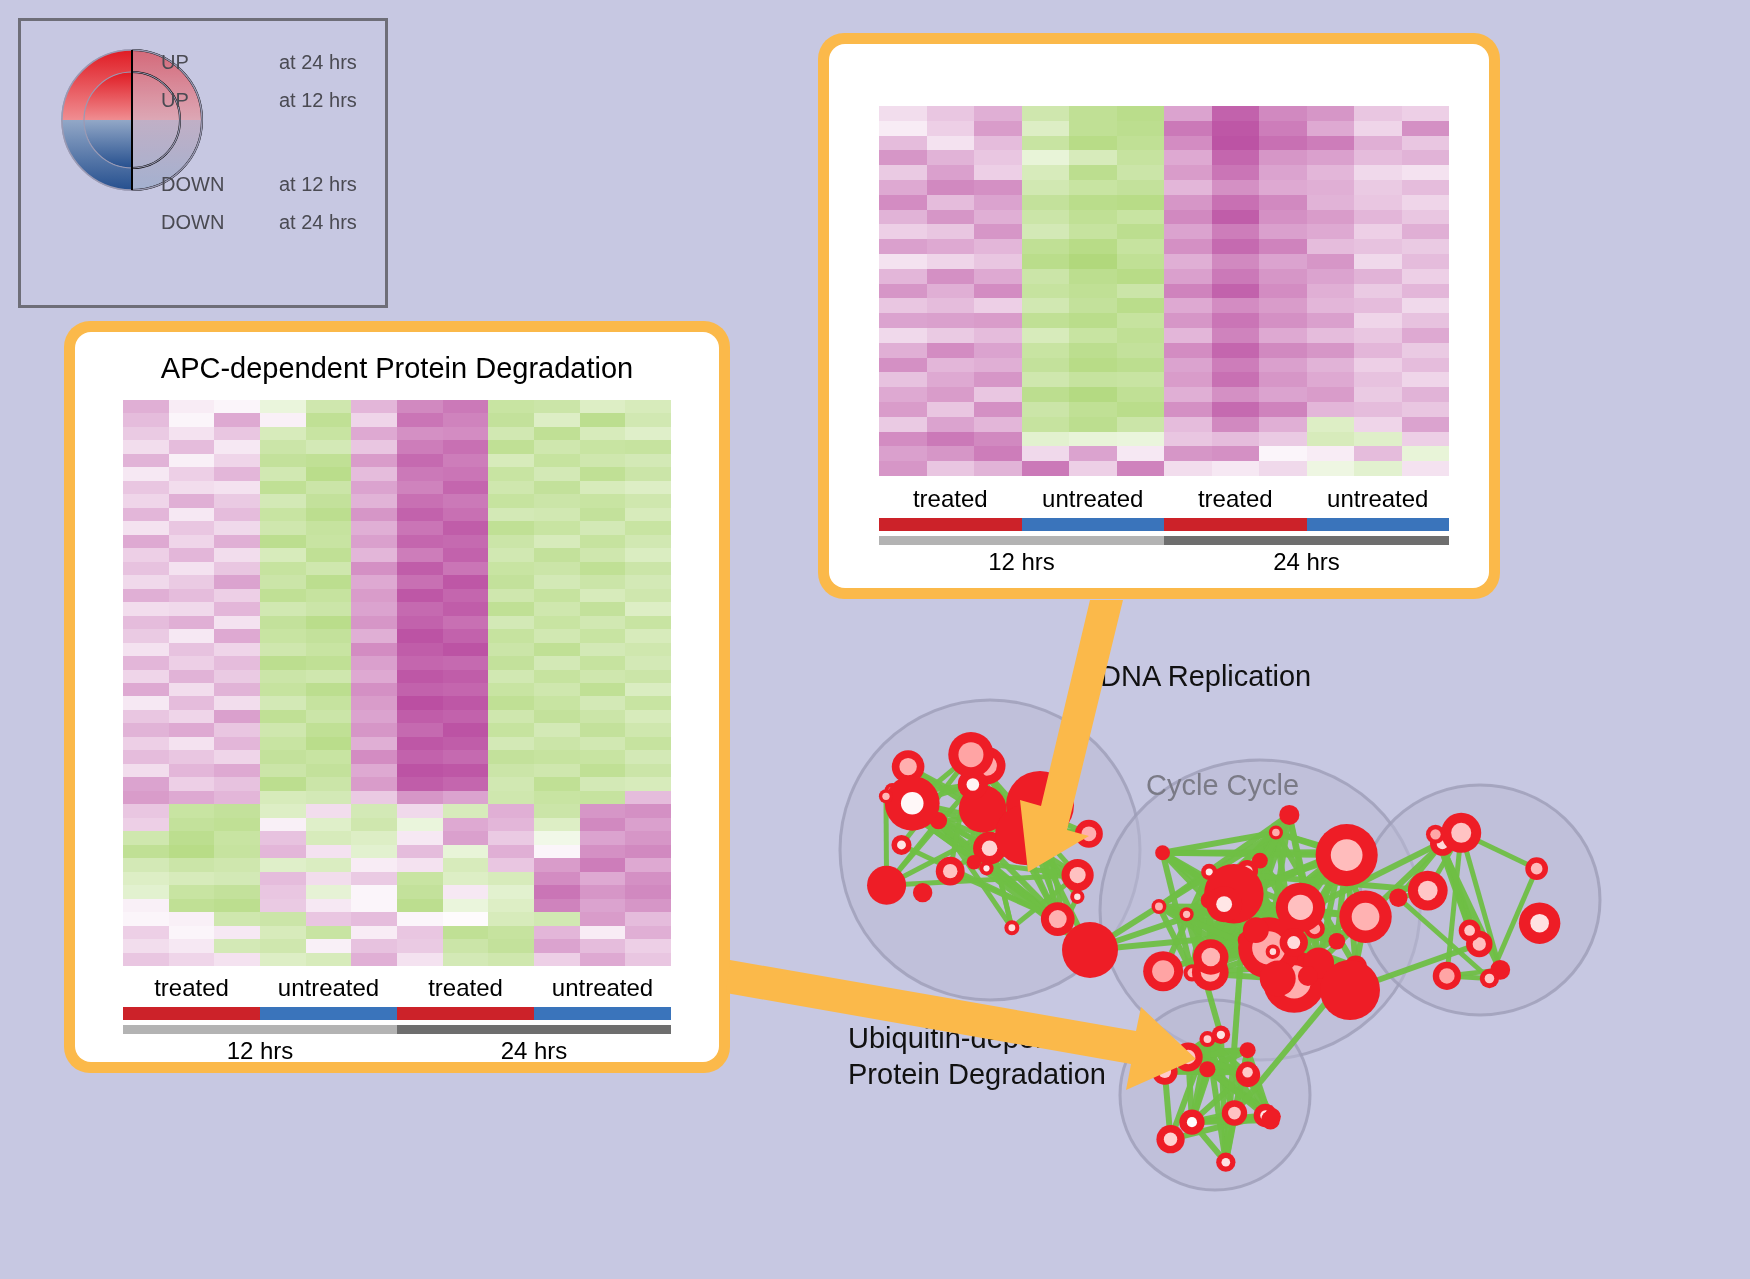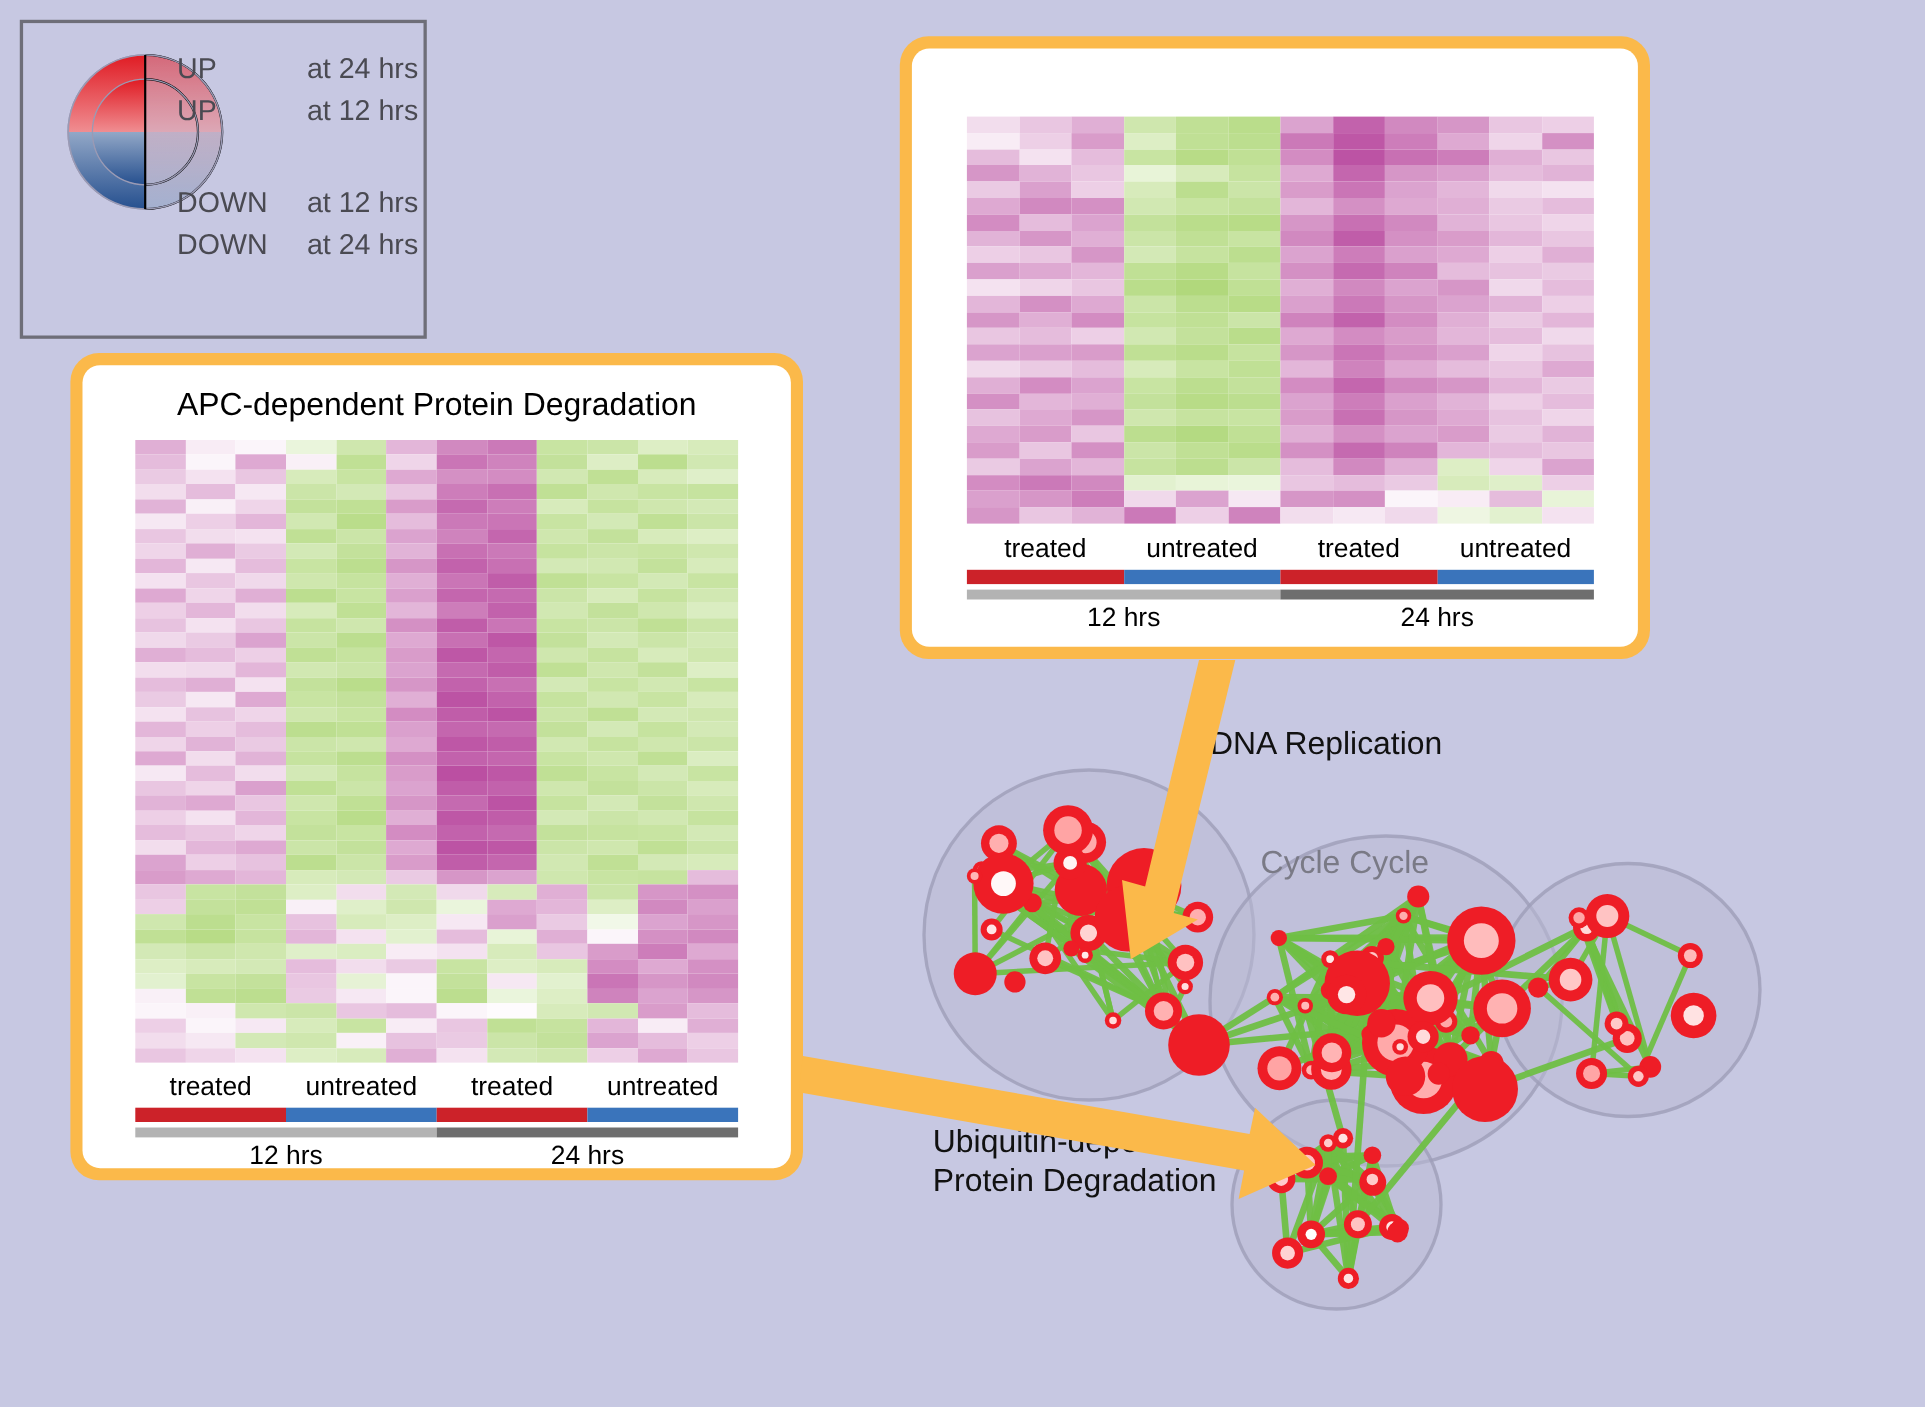--- a/index.html
+++ b/index.html
@@ -27,21 +27,21 @@
     position:relative;
   }
 
   
   #legend-wheel{
     position:absolute;left:18px;top:18px;width:370px;height:290px;
     background:#c7c8e2;border:3px solid #6e6e78;box-sizing:border-box;
   }
   .wheel-wrap{position:absolute;left:36px;top:24px;width:150px;height:150px;}
   .wheel-rows{position:absolute;left:140px;top:22px;}
-  .wheel-row{height:38px;line-height:38px;color:#4a4a52;font-size:26px;white-space:nowrap;}
+  .wheel-row{height:38px;line-height:38px;color:#4a4a52;font-size:20px;white-space:nowrap;}
   .wheel-row .k{display:inline-block;width:118px;}
   .wheel-row .v{display:inline-block;}
   .wheel-caption{
     position:absolute;left:0;top:186px;width:370px;text-align:center;
     color:#4a4a52;font-size:27px;line-height:35px;
   }
 
   
   #legend-updown{left:443px;top:40px;width:298px;height:185px;}
   #legend-updown .panel-inner{padding:14px 0 0 0;}

